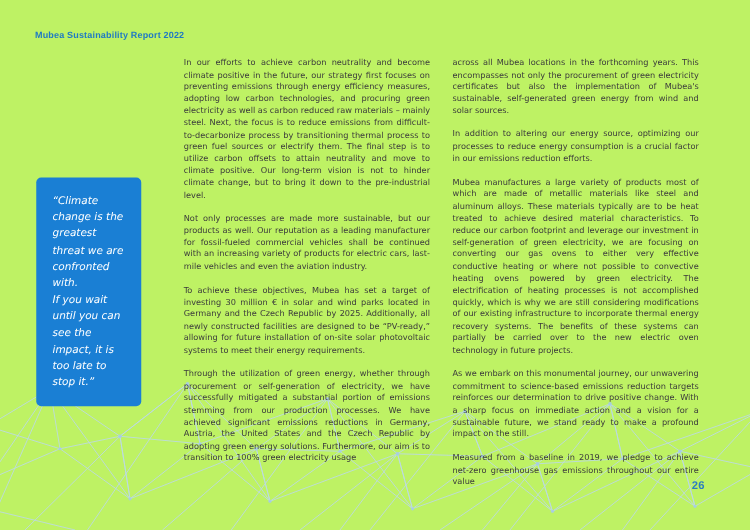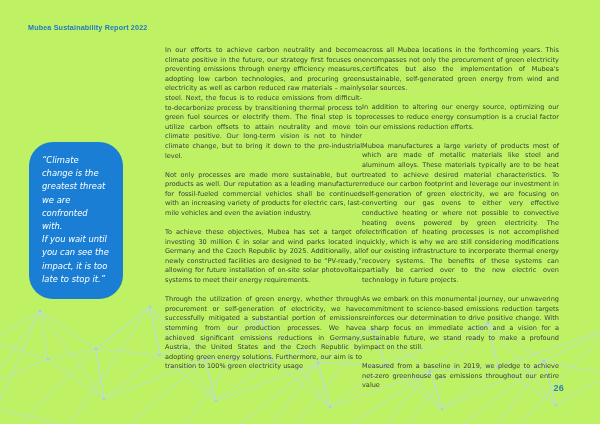--- a/index.html
+++ b/index.html
@@ -41,45 +41,45 @@
     font-weight: bold;
     letter-spacing: 0.15px;
     color: #1f7ac4;
   }
 
   
   .quote-box {
     position: absolute;
     left: 29px;
     top: 142px;
-    width: 94px;
+    width: 84px;
     min-height: 108px;
     background: #1a7fd4;
-    border-radius: 24px;
+    border-radius: 4px;
     padding: 12px 13px 13px 13px;
     box-sizing: border-box;
   }
   .quote-text {
     color: #ffffff;
     font-size: 8.4px;
     line-height: 13.2px;
     font-style: italic;
     font-family: "DejaVu Sans", sans-serif;
     margin: 0;
   }
   .quote-text + .quote-text {
   }
 
   
   .column {
     position: absolute;
     top: 46px;
     width: 197px;
   }
-  .column-left { left: 165px; }
+  .column-left { left: 147px; }
   .column-right { left: 362px; }
 
   .body-par {
     margin: 0 0 9.5px 0;
     font-family: "DejaVu Sans", sans-serif;
     font-size: 6.55px;
     line-height: 9.6px;
     color: #3b3b3b;
     text-align: justify;
     hyphens: none;

